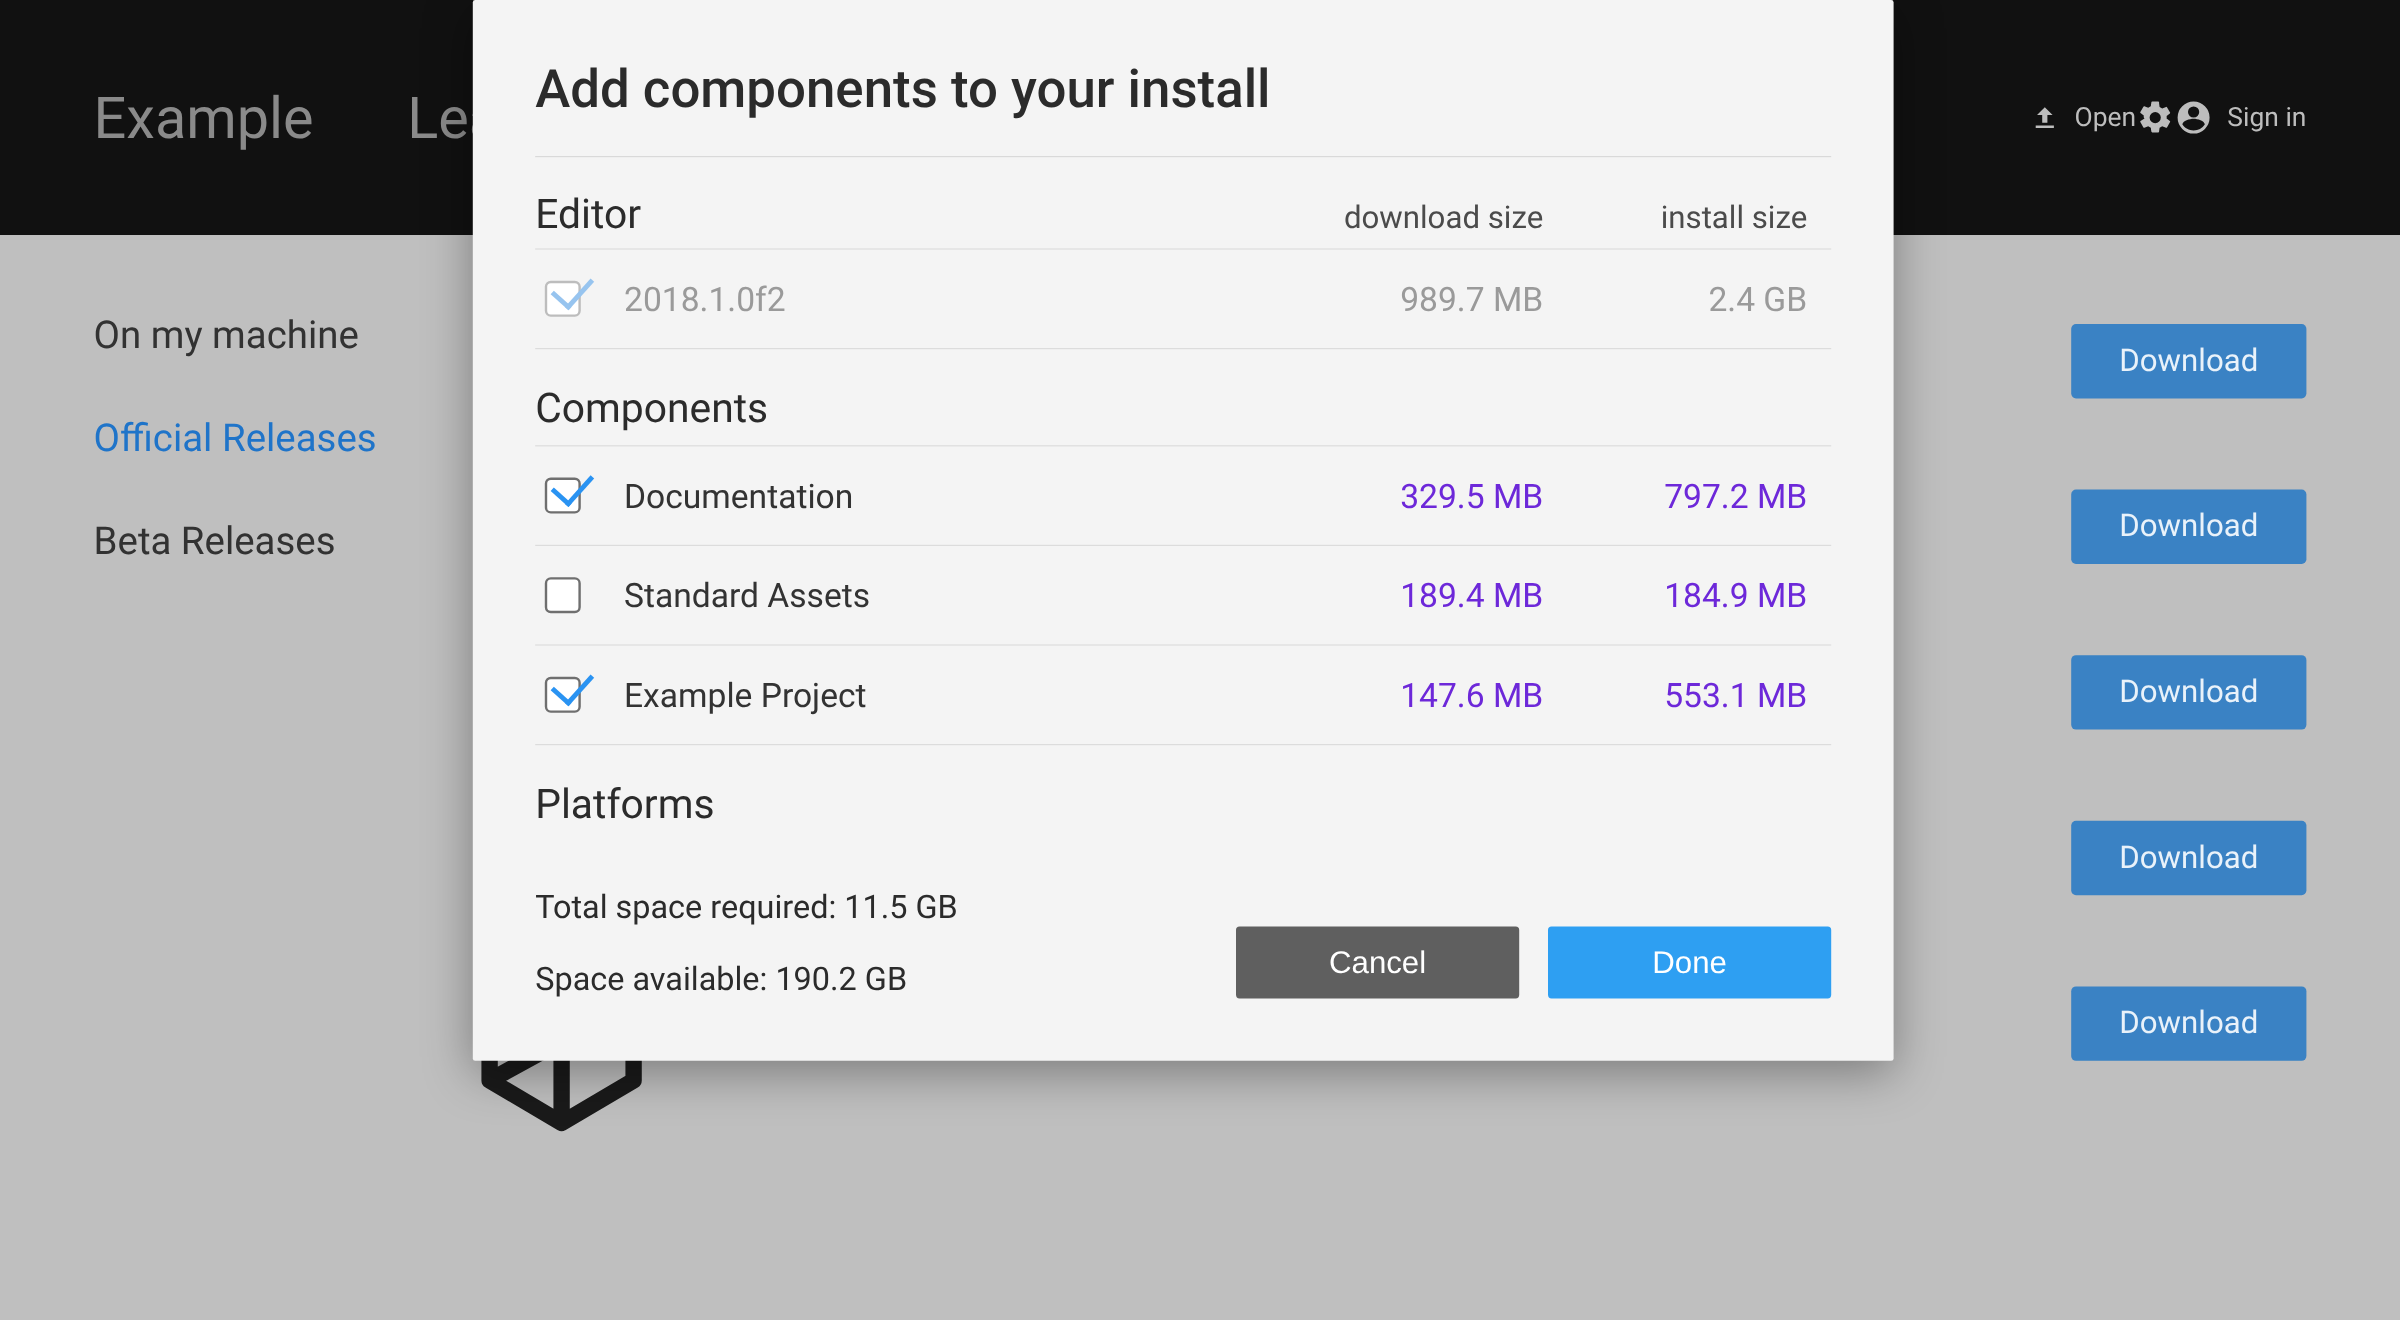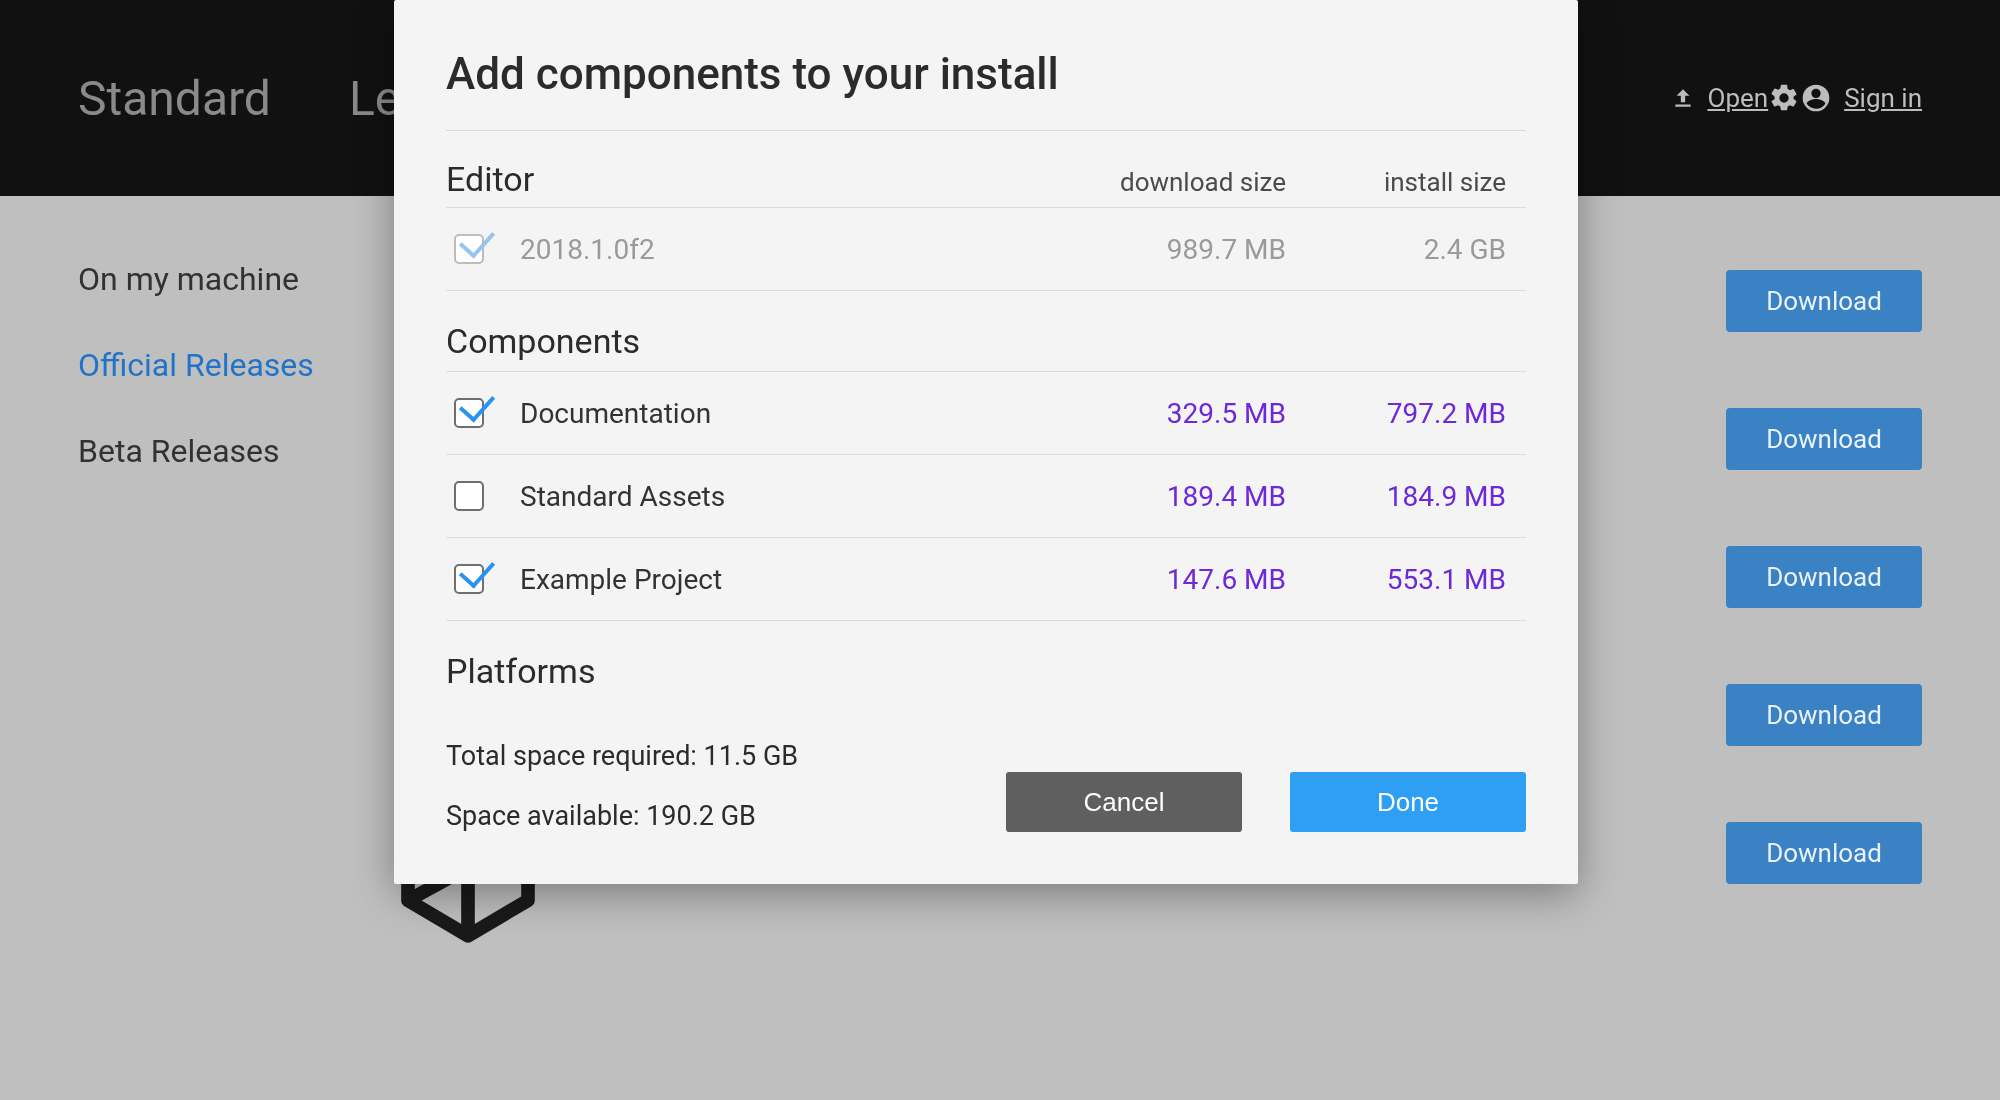--- a/index.html
+++ b/index.html
@@ -8,21 +8,21 @@
 
   
   .app { position: absolute; inset: 0; background: #e5e5e5; }
 
   .topbar {
     height: 196px; background: #111; color: #9a9a9a; display: flex; align-items: center;
     padding: 0 78px; gap: 78px; font-size: 48px;
   }
   .topbar .nav-item { color: #8a8a8a; cursor: pointer; }
   .topbar .spacer { flex: 1; }
-  .topbar .right { display: flex; align-items: center; font-size: 26px; color: #bdbdbd; text-decoration: underline; }
+  .topbar .right { display: flex; align-items: center; font-size: 22px; color: #bdbdbd; }
   .topbar .right .chunk { display: flex; align-items: center; gap: 12px; cursor: pointer; }
   .topbar svg { fill: #bdbdbd; }
 
   .body-area { position: absolute; top: 196px; left: 0; right: 0; bottom: 0; background: #bfbfbf; }
   .sidebar-bg {
     position: absolute; top: 260px; left: 78px; display: flex; flex-direction: column; gap: 48px;
     font-size: 32px; color: #323232;
   }
   .sidebar-bg .item.active { color: #1f74c9; }
 
@@ -79,37 +79,37 @@
   }
   .row.disabled .chk { border-color: #bdbdbd; }
   .row.disabled .chk.checked::after { border-color: #97c4ef; }
 
   .section-title-only { font-size: 34px; margin-top: 30px; margin-bottom: 10px; }
 
   .footer {
     margin-top: auto; display: flex; align-items: flex-end; justify-content: space-between;
   }
   .footer .space { font-size: 27px; color: #2b2b2b; display: flex; flex-direction: column; gap: 28px; }
-  .footer .actions { display: flex; gap: 48px; }
+  .footer .actions { display: flex; gap: 24px; }
   .btn {
     min-width: 236px; height: 60px; border: none; border-radius: 3px; font-size: 26px; cursor: pointer;
     display: inline-flex; align-items: center; justify-content: center; color: #fff;
   }
   .btn-cancel { background: #5f5f5f; }
   .btn-done   { background: #2e9ff2; }
 
   .hr.thin { background: #dcdcdc; }
 </style>
 </head>
 <body>
 
 <div class="app">
 
   <div class="topbar">
-    <span class="nav-item">Standard</span>
+    <span class="nav-item">Example</span>
     <span class="nav-item">Lea</span>
     <span class="spacer"></span>
     <div class="right">
       <div class="chunk">
         <svg width="26" height="26" viewBox="0 0 24 24">
             <path d="M5 20h14v-2H5v2zm7-16L6 10h4v6h4v-6h4l-6-6z"></path>
           </svg>
         <span>Open</span>
       </div>
       <div class="chunk">

